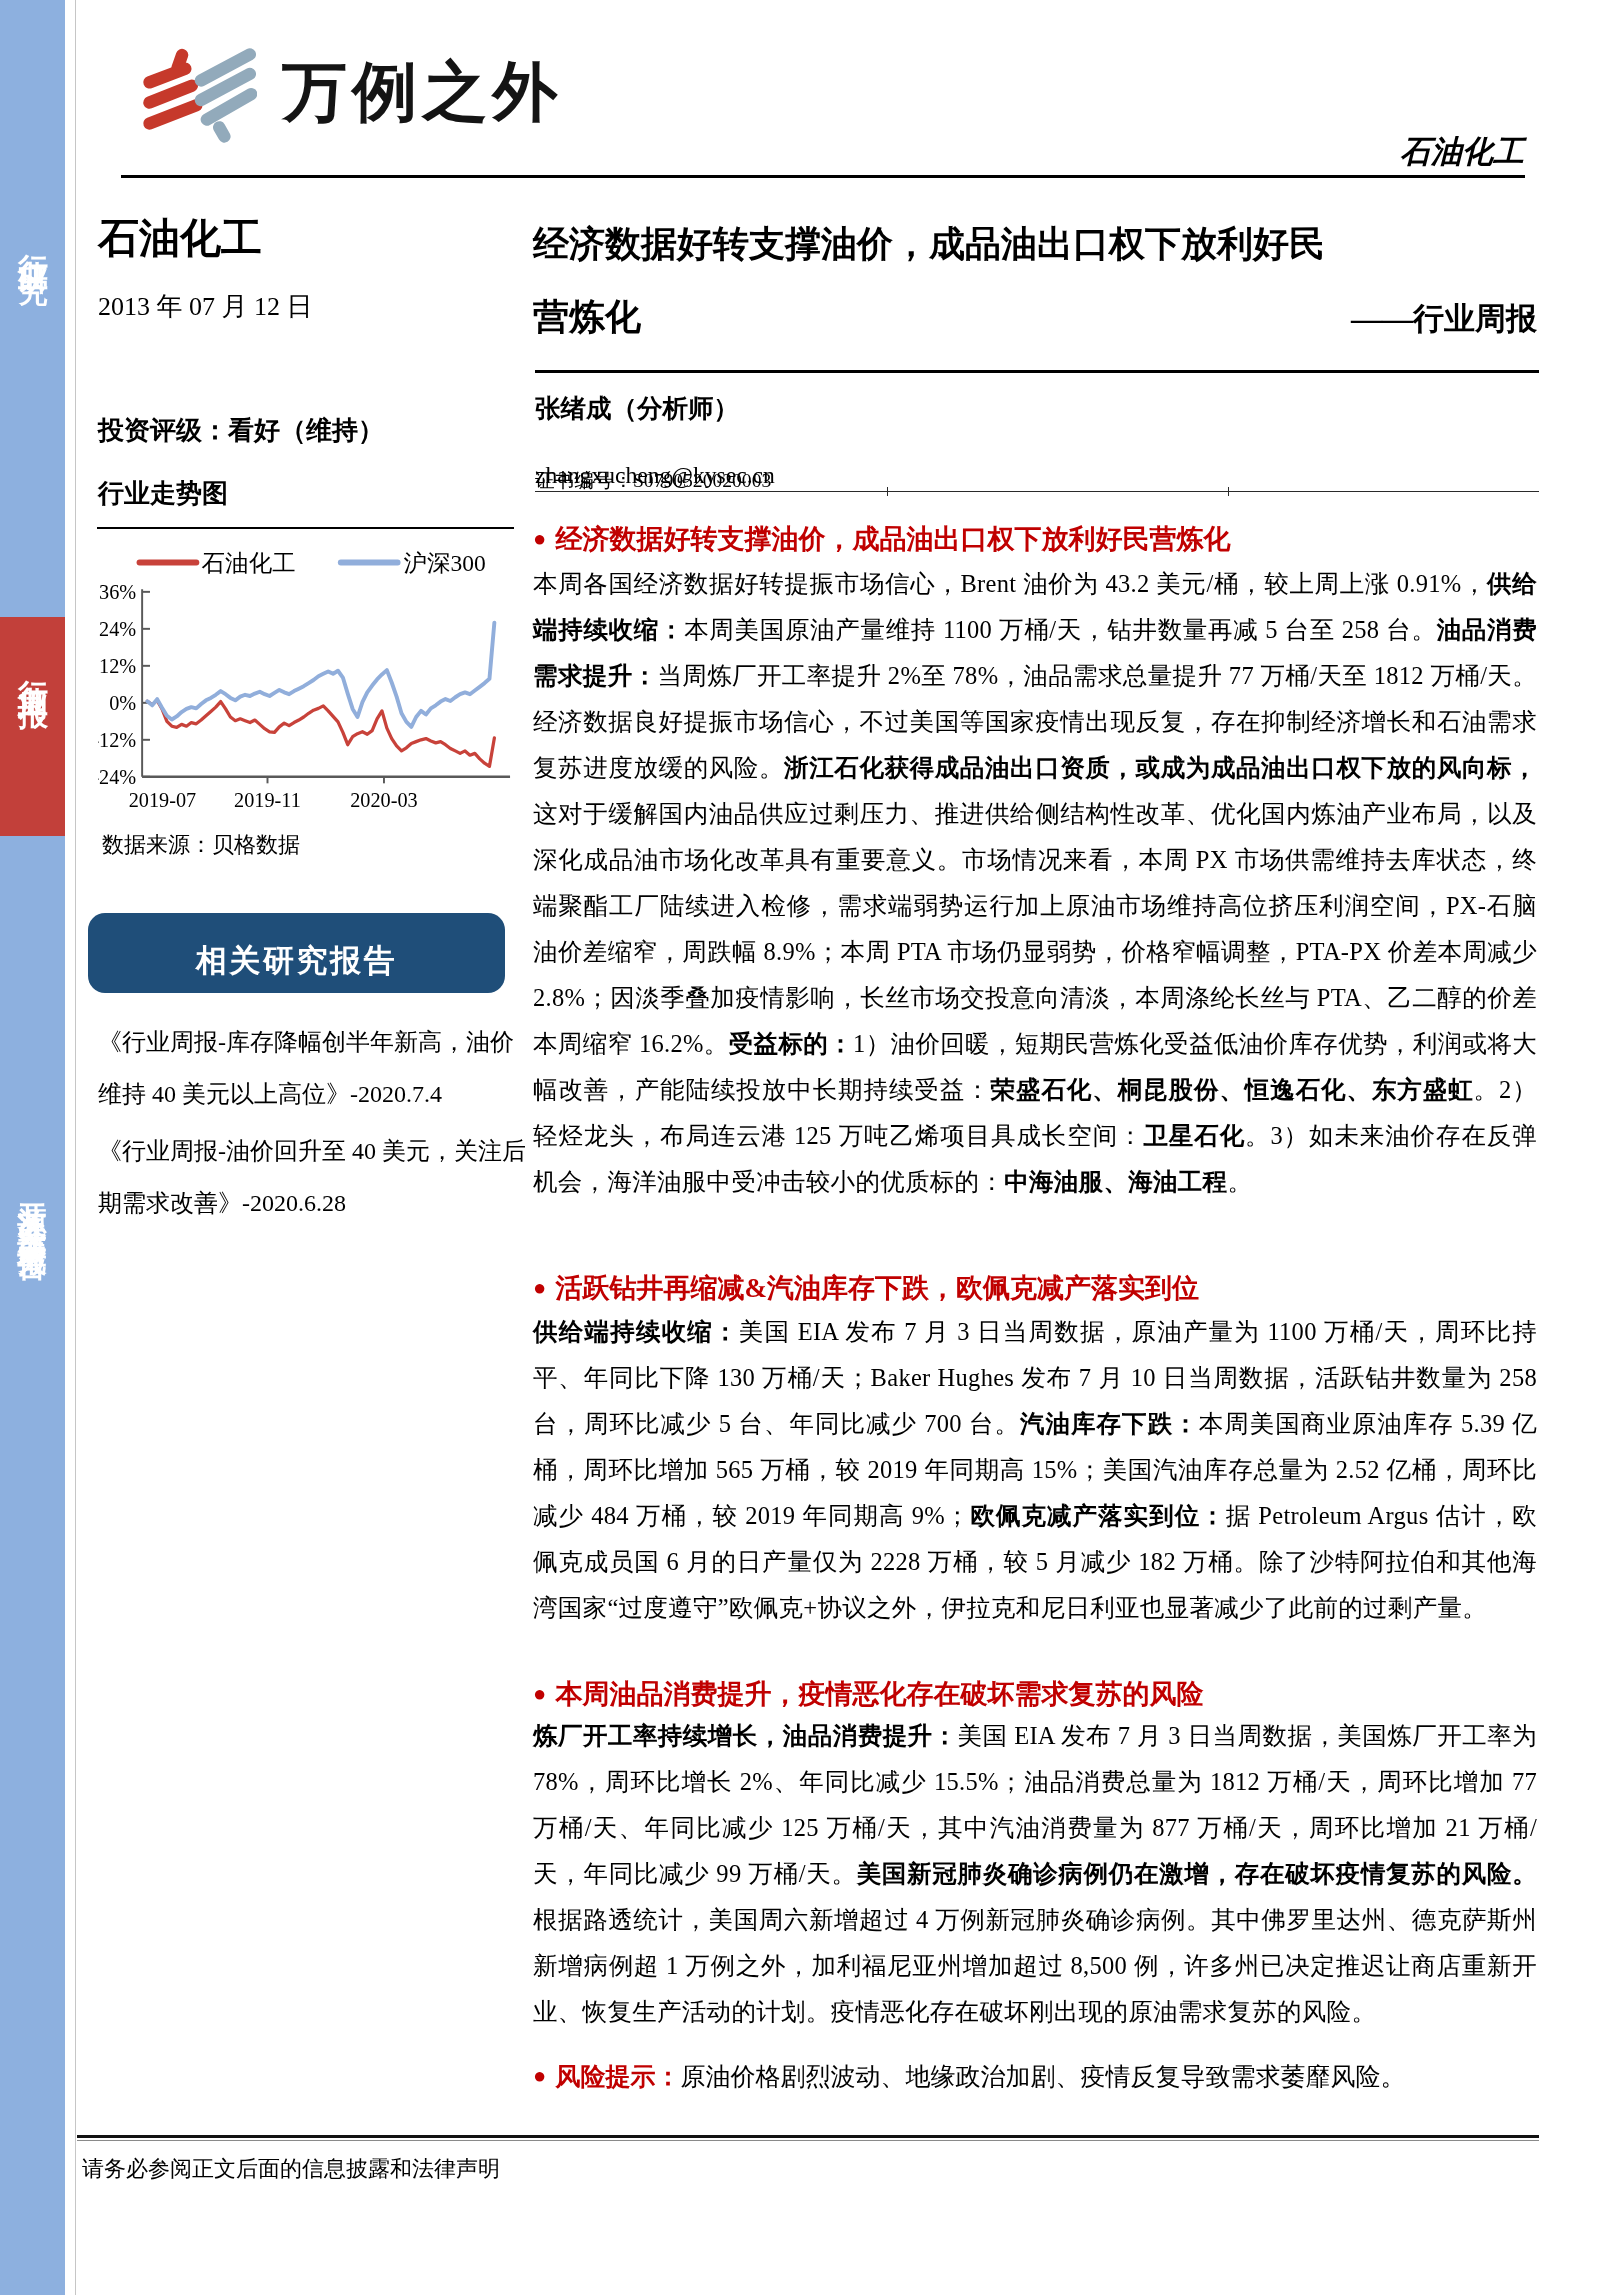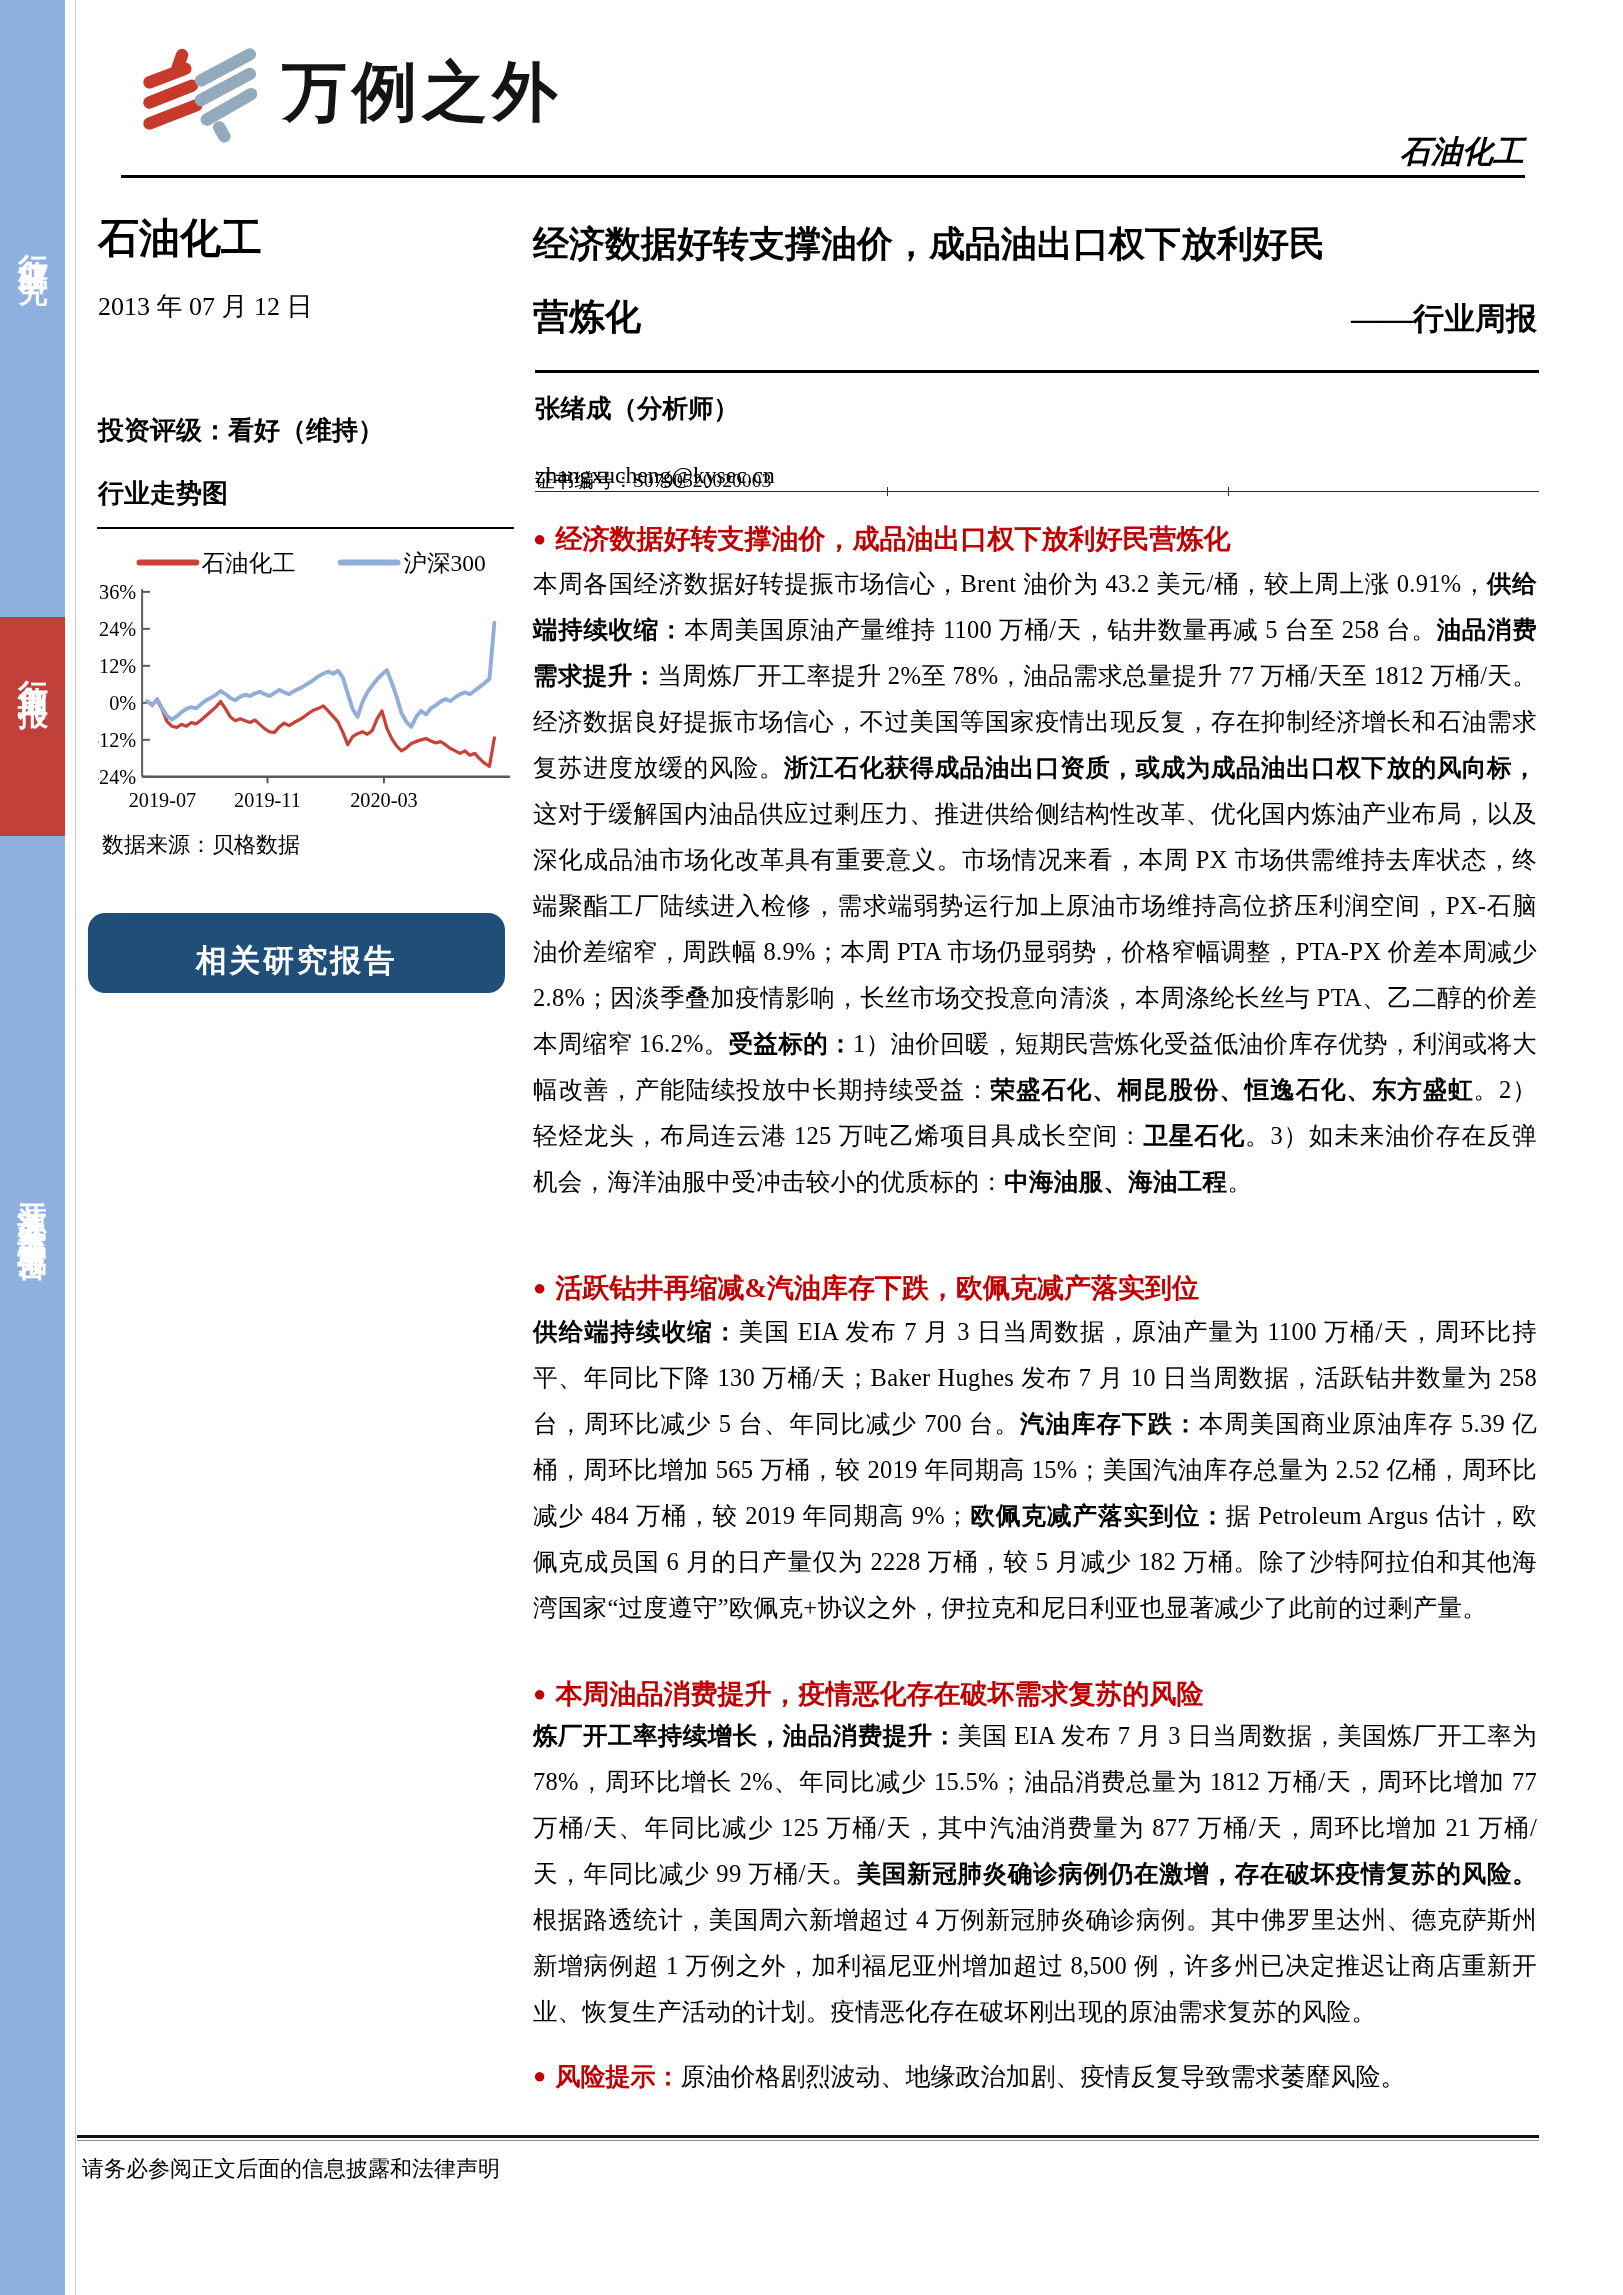--- a/index.html
+++ b/index.html
@@ -126,20 +126,24 @@
         <text x="258.84" y="417" font-size="31" text-anchor="middle" fill="#000">2019-11</text>
         <line x1="437.055" y1="370" x2="437.055" y2="380" stroke="#595959" stroke-width="3"></line>
         <text x="437.055" y="417" font-size="31" text-anchor="middle" fill="#000">2020-03</text>
         <polyline points="75.0,254.4 82.5,259.6 90.0,253.0 97.4,266.2 104.9,285.1 112.4,292.6 119.9,294.5 127.4,289.8 134.8,292.6 142.3,287.0 149.8,288.9 157.3,283.2 164.7,276.6 172.2,270.0 179.7,263.4 187.2,254.9 194.7,266.2 202.1,278.5 209.6,284.2 217.1,281.3 224.6,284.2 232.1,287.0 239.5,283.2 247.0,289.8 254.5,296.4 262.0,301.1 269.5,302.1 276.9,293.6 284.4,287.9 291.9,291.7 299.4,287.0 306.8,283.2 314.3,278.5 321.8,272.8 329.3,268.1 336.8,265.3 344.2,261.5 351.7,269.1 359.2,277.6 366.7,286.0 374.2,302.1 381.6,320.9 389.1,308.7 396.6,304.0 404.1,301.1 411.5,304.9 419.0,299.3 426.5,281.3 434.0,269.1 441.5,295.5 448.9,311.5 456.4,322.8 463.9,330.4 471.4,325.7 478.9,319.1 486.3,316.2 493.8,313.4 501.3,311.5 508.8,315.3 516.3,318.1 523.7,316.2 531.2,320.9 538.7,326.6 546.2,330.4 553.6,334.2 561.1,330.4 568.6,337.0 576.1,334.2 583.6,342.6 591.0,349.2 598.5,354.0 606.0,310.6" fill="none" stroke="#c8423a" stroke-width="5" stroke-linejoin="round" stroke-linecap="round"></polyline>
         <polyline points="75.0,254.4 82.5,260.6 90.0,251.1 97.4,264.3 104.9,276.6 112.4,282.3 119.9,277.6 127.4,271.0 134.8,266.2 142.3,263.4 149.8,265.3 157.3,258.7 164.7,253.0 172.2,249.3 179.7,244.5 187.2,238.9 194.7,243.6 202.1,249.3 209.6,253.0 217.1,247.4 224.6,244.5 232.1,246.4 239.5,242.7 247.0,239.8 254.5,243.6 262.0,246.4 269.5,241.7 276.9,237.0 284.4,240.8 291.9,243.6 299.4,238.9 306.8,235.1 314.3,231.3 321.8,226.6 329.3,221.9 336.8,216.2 344.2,212.5 351.7,208.7 359.2,212.5 366.7,207.7 374.2,218.1 381.6,242.7 389.1,266.2 396.6,278.5 404.1,255.9 411.5,240.8 419.0,230.4 426.5,221.0 434.0,213.4 441.5,206.8 448.9,225.7 456.4,247.4 463.9,272.8 471.4,286.0 478.9,293.6 486.3,278.5 493.8,269.1 501.3,274.7 508.8,265.3 516.3,260.6 523.7,254.9 531.2,251.1 538.7,254.0 546.2,248.3 553.6,243.6 561.1,240.8 568.6,243.6 576.1,237.9 583.6,232.3 591.0,226.6 598.5,220.0 606.0,134.2" fill="none" stroke="#91aedb" stroke-width="6" stroke-linejoin="round" stroke-linecap="round"></polyline>
       </svg></div>
   <div class="chart-source">数据来源：贝格数据</div>
   <div class="related-box">
     <span>相关研究报告</span>
   </div>
+  <div class="report-list" id="report-list">
+      <div class="report-item">《行业周报-库存降幅创半年新高，油价维持 40 美元以上高位》-2020.7.4</div>
+      <div class="report-item">《行业周报-油价回升至 40 美元，关注后期需求改善》-2020.6.28</div>
+    </div>
 
   <div class="main-title">
     <div>经济数据好转支撑油价，成品油出口权下放利好民</div>
     <div class="line2">
       <span>营炼化</span>
       <span class="sub-title">——行业周报</span>
     </div>
   </div>
   <div class="rule-title"></div>
   <div class="analyst-name">张绪成（分析师）</div>

